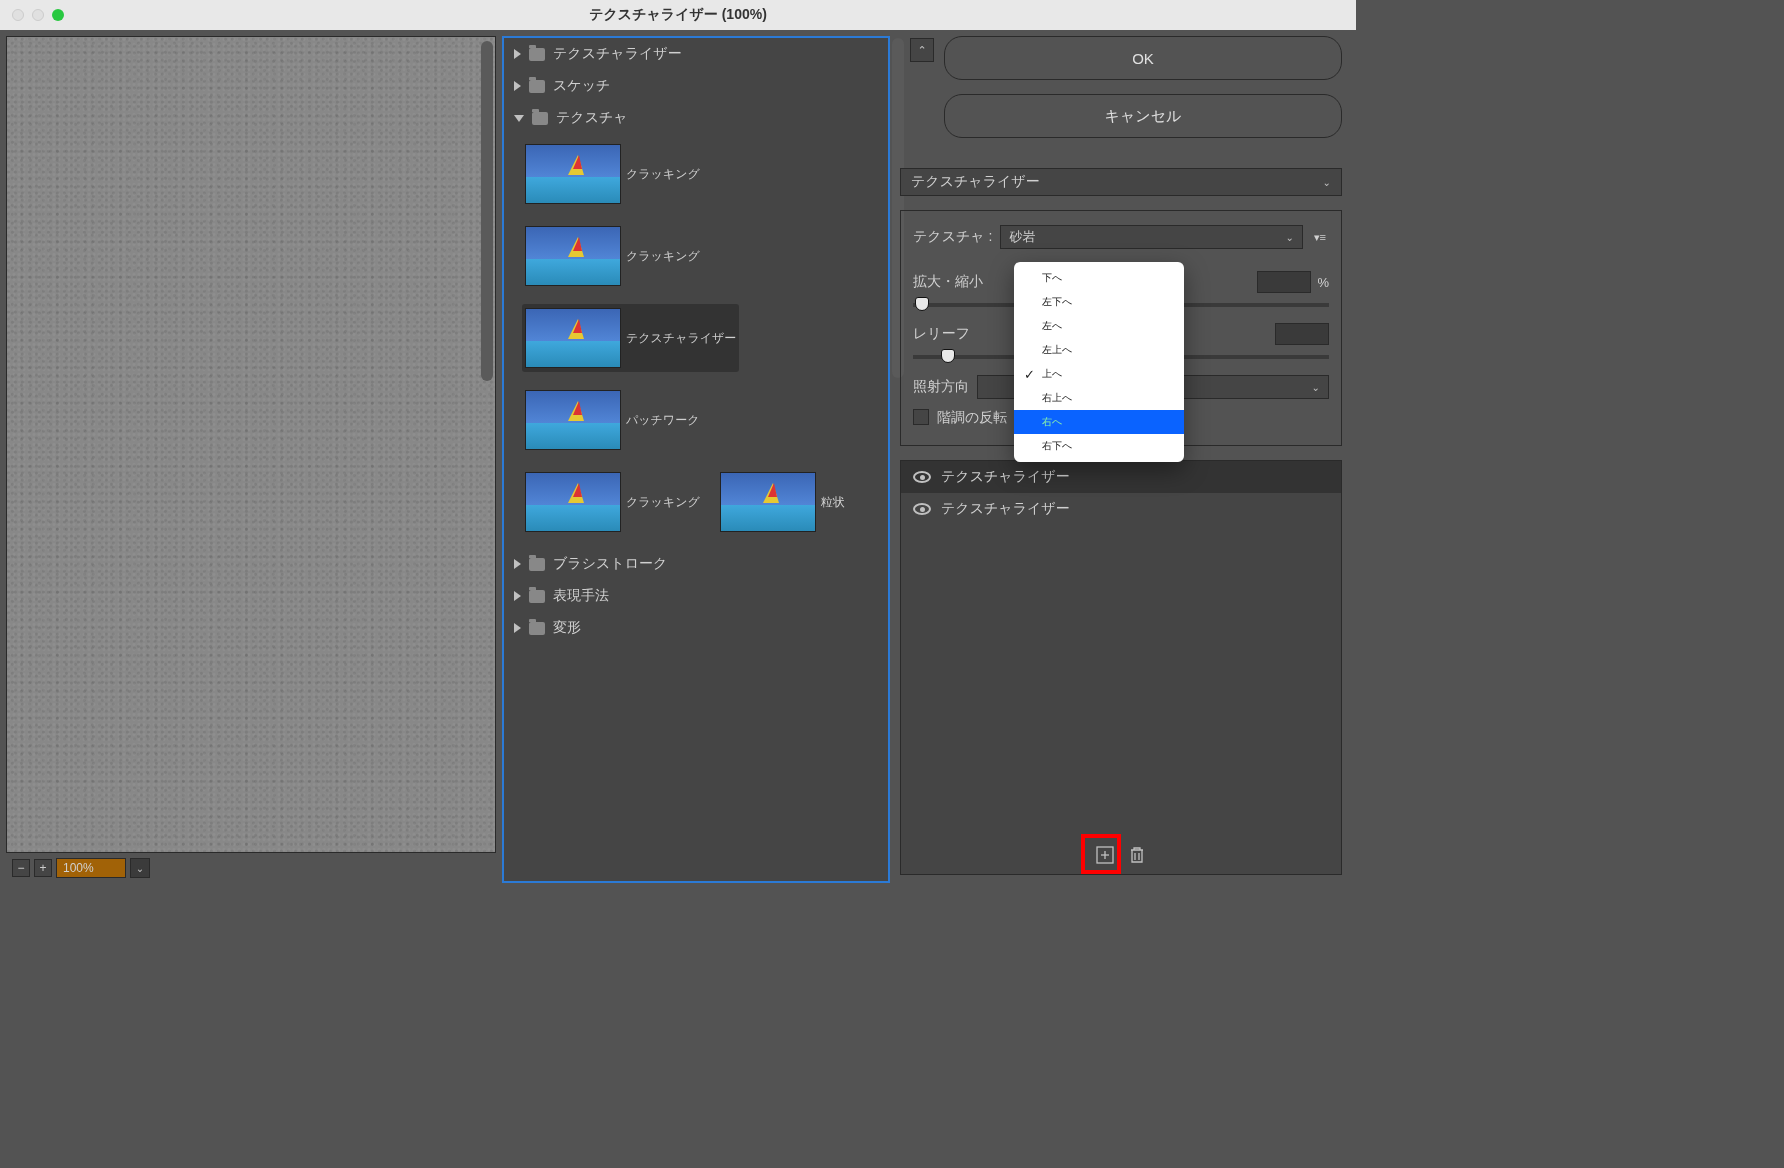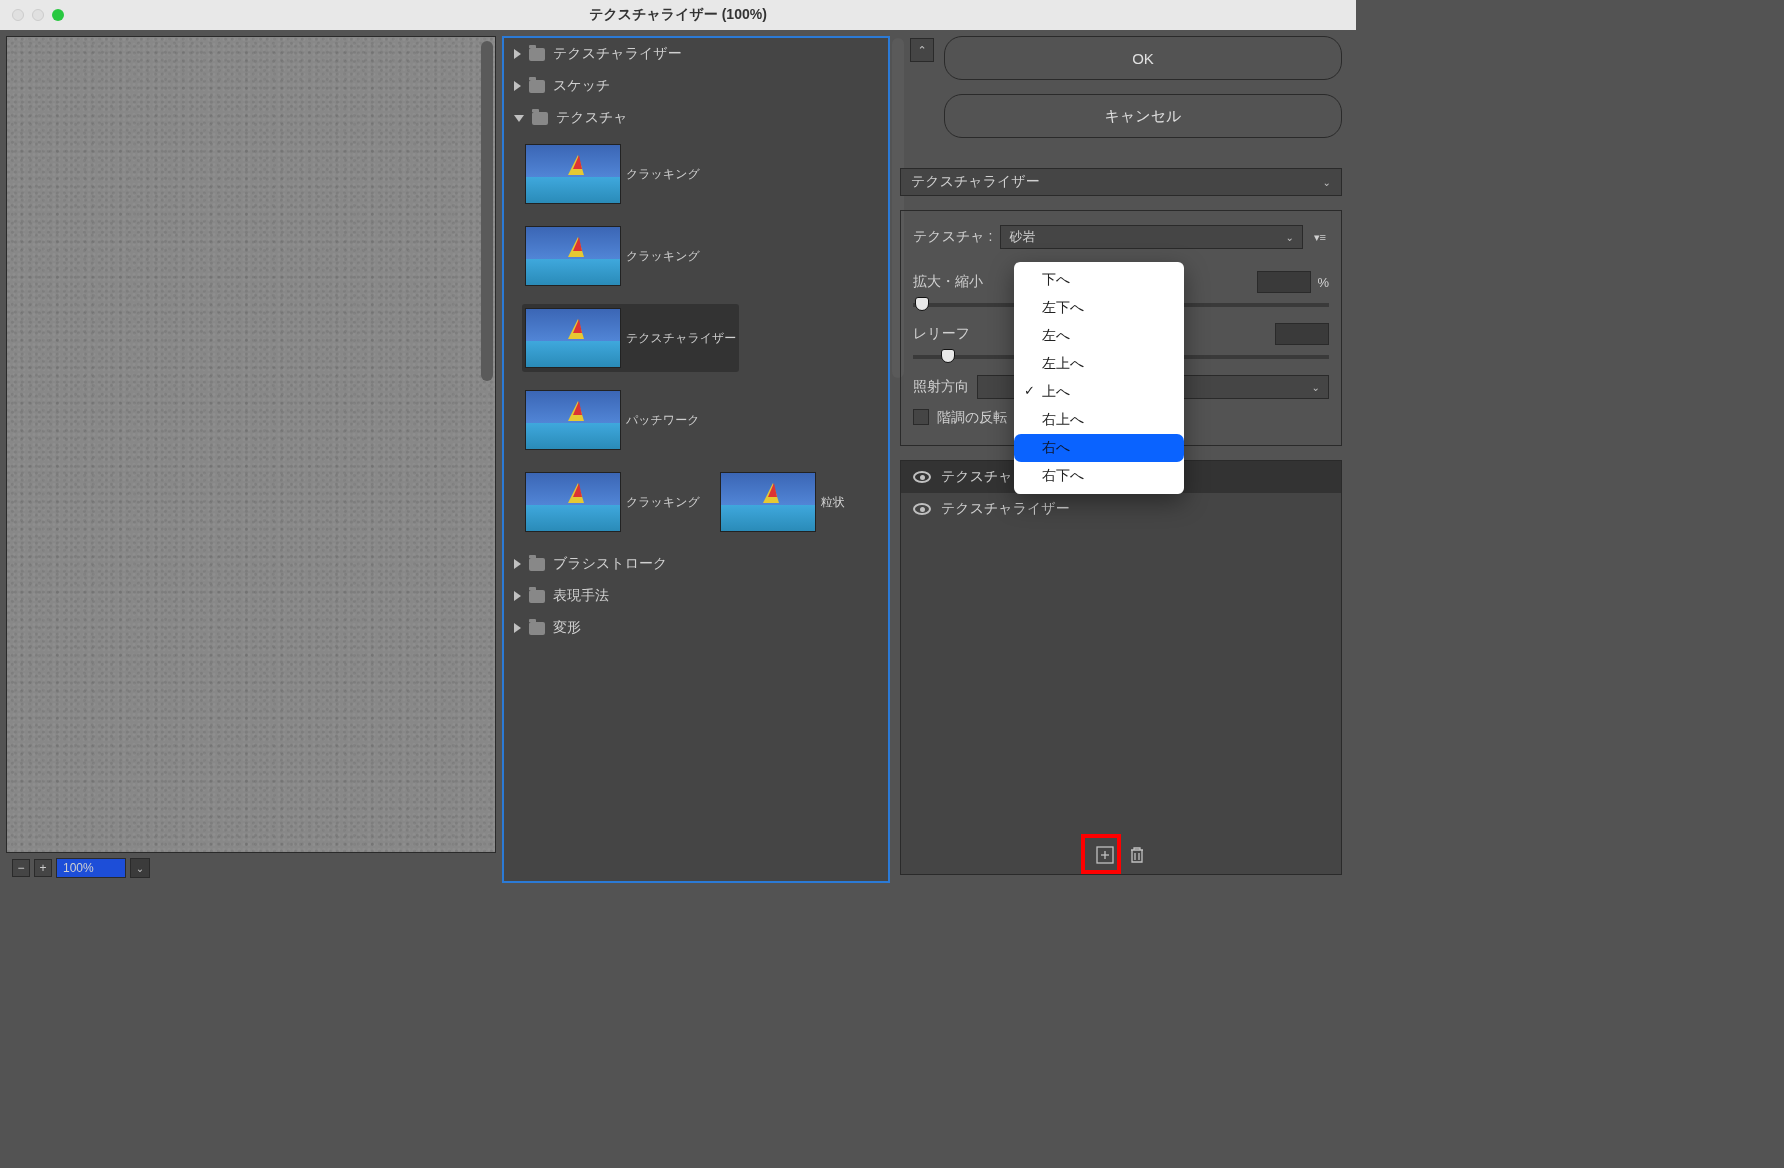--- a/index.html
+++ b/index.html
@@ -23,21 +23,21 @@
       background: 
         radial-gradient(circle at 20% 30%, rgba(0,0,0,0.08) 1px, transparent 2px),
         radial-gradient(circle at 60% 70%, rgba(0,0,0,0.08) 1px, transparent 2px),
         radial-gradient(circle at 40% 50%, rgba(255,255,255,0.05) 1px, transparent 2px),
         #888888;
       background-size: 7px 7px, 9px 9px, 5px 5px;
     }
     .preview-scrollbar { position: absolute; right: 2px; top: 4px; width: 12px; height: 340px; background: #5a5a5a; border-radius: 6px; }
     .preview-footer { height: 30px; display: flex; align-items: center; gap: 4px; padding: 4px 6px; }
     .zoom-btn { width: 18px; height: 18px; border: 1px solid #2a2a2a; background: #454545; color: #ccc; display: flex; align-items: center; justify-content: center; font-size: 12px; cursor: pointer; }
-    .zoom-value { width: 70px; height: 20px; background: #1d4ed8; border: 1px solid #2a2a2a; padding: 0 6px; display: flex; align-items: center; font-size: 12px; }
+    .zoom-value { width: 70px; height: 20px; background: #a16207; border: 1px solid #2a2a2a; padding: 0 6px; display: flex; align-items: center; font-size: 12px; }
     .zoom-chevron { width: 20px; height: 20px; background: #3b3b3b; border: 1px solid #2a2a2a; display: flex; align-items: center; justify-content: center; cursor: pointer; }
     
     .browser-panel { width: 388px; background: #454545; border: 2px solid #2b7ad6; display: flex; flex-direction: column; position: relative; }
     .browser-scrollbar { position: absolute; right: -16px; top: 0; width: 12px; height: 340px; background: #5a5a5a; border-radius: 6px; }
     .category { display: flex; align-items: center; padding: 7px 10px; gap: 8px; cursor: pointer; font-size: 14px; }
     .disclosure { width: 0; height: 0; }
     .disclosure.closed { border-top: 5px solid transparent; border-bottom: 5px solid transparent; border-left: 7px solid #c0c0c0; }
     .disclosure.open { border-left: 5px solid transparent; border-right: 5px solid transparent; border-top: 7px solid #c0c0c0; }
     .folder-icon { width: 16px; height: 13px; background: #888; border-radius: 2px; position: relative; }
     .folder-icon::before { content: ""; position: absolute; top: -3px; left: 0; width: 7px; height: 3px; background: #888; border-radius: 1px 1px 0 0; }
@@ -65,22 +65,22 @@
     .dropdown { flex: 1; height: 24px; background: #454545; border: 1px solid #2a2a2a; display: flex; align-items: center; justify-content: space-between; padding: 0 8px; font-size: 13px; cursor: pointer; }
     .menu-icon { width: 18px; height: 18px; display: flex; align-items: center; justify-content: center; cursor: pointer; font-size: 11px; }
     .num-input { width: 54px; height: 22px; background: #3a3a3a; border: 1px solid #2a2a2a; color: #ddd; text-align: right; padding: 0 5px; font-size: 13px; }
     .slider { position: relative; height: 4px; background: #3a3a3a; margin: 10px 0 16px; }
     .slider-thumb { position: absolute; top: -6px; width: 14px; height: 14px; background: #e8e8e8; border: 1px solid #111; border-radius: 3px 3px 50% 50%; }
     .unit { font-size: 13px; }
     .checkbox-row { display: flex; gap: 8px; font-size: 14px; margin-top: 10px; }
     .checkbox { width: 16px; height: 16px; border: 1px solid #2a2a2a; background: #454545; cursor: pointer; }
     
     .dropdown-menu { position: absolute; background: #ffffff; border-radius: 6px; box-shadow: 0 8px 24px rgba(0,0,0,0.4); padding: 4px 0; width: 170px; z-index: 100; }
-    .menu-item { padding: 5px 14px 5px 28px; font-size: 14px; color: #222; cursor: pointer; position: relative; }
-    .menu-item.highlighted { background: #0a63ff; color: #0f172a; border-radius: 7px; }
+    .menu-item { padding: 5px 14px 5px 28px; font-size: 10px; color: #222; cursor: pointer; position: relative; }
+    .menu-item.highlighted { background: #0a63ff; color: #86efac; }
     .menu-item.checked::before { content: "✓"; position: absolute; left: 10px; font-size: 13px; }
     
     .layers-panel { margin-top: 14px; background: #454545; border: 1px solid #2a2a2a; flex: 1; display: flex; flex-direction: column; min-height: 180px; }
     .layer-row { display: flex; align-items: center; gap: 10px; padding: 7px 12px; font-size: 14px; cursor: pointer; }
     .layer-row.selected { background: #333333; }
     .eye-icon { width: 18px; height: 12px; border: 2px solid #c0c0c0; border-radius: 70%; position: relative; }
     .eye-icon::after { content:""; position:absolute; left: 5px; top: 2px; width: 5px; height: 5px; background: #c0c0c0; border-radius: 50%; }
     .layers-footer { margin-top: auto; display: flex; justify-content: center; gap: 10px; padding: 8px; align-items: center; }
     .footer-btn { width: 22px; height: 22px; display: flex; align-items: center; justify-content: center; cursor: pointer; color: #c0c0c0; }
     .red-highlight { position: absolute; border: 4px solid #ff0000; pointer-events: none; width: 40px; height: 40px; }

